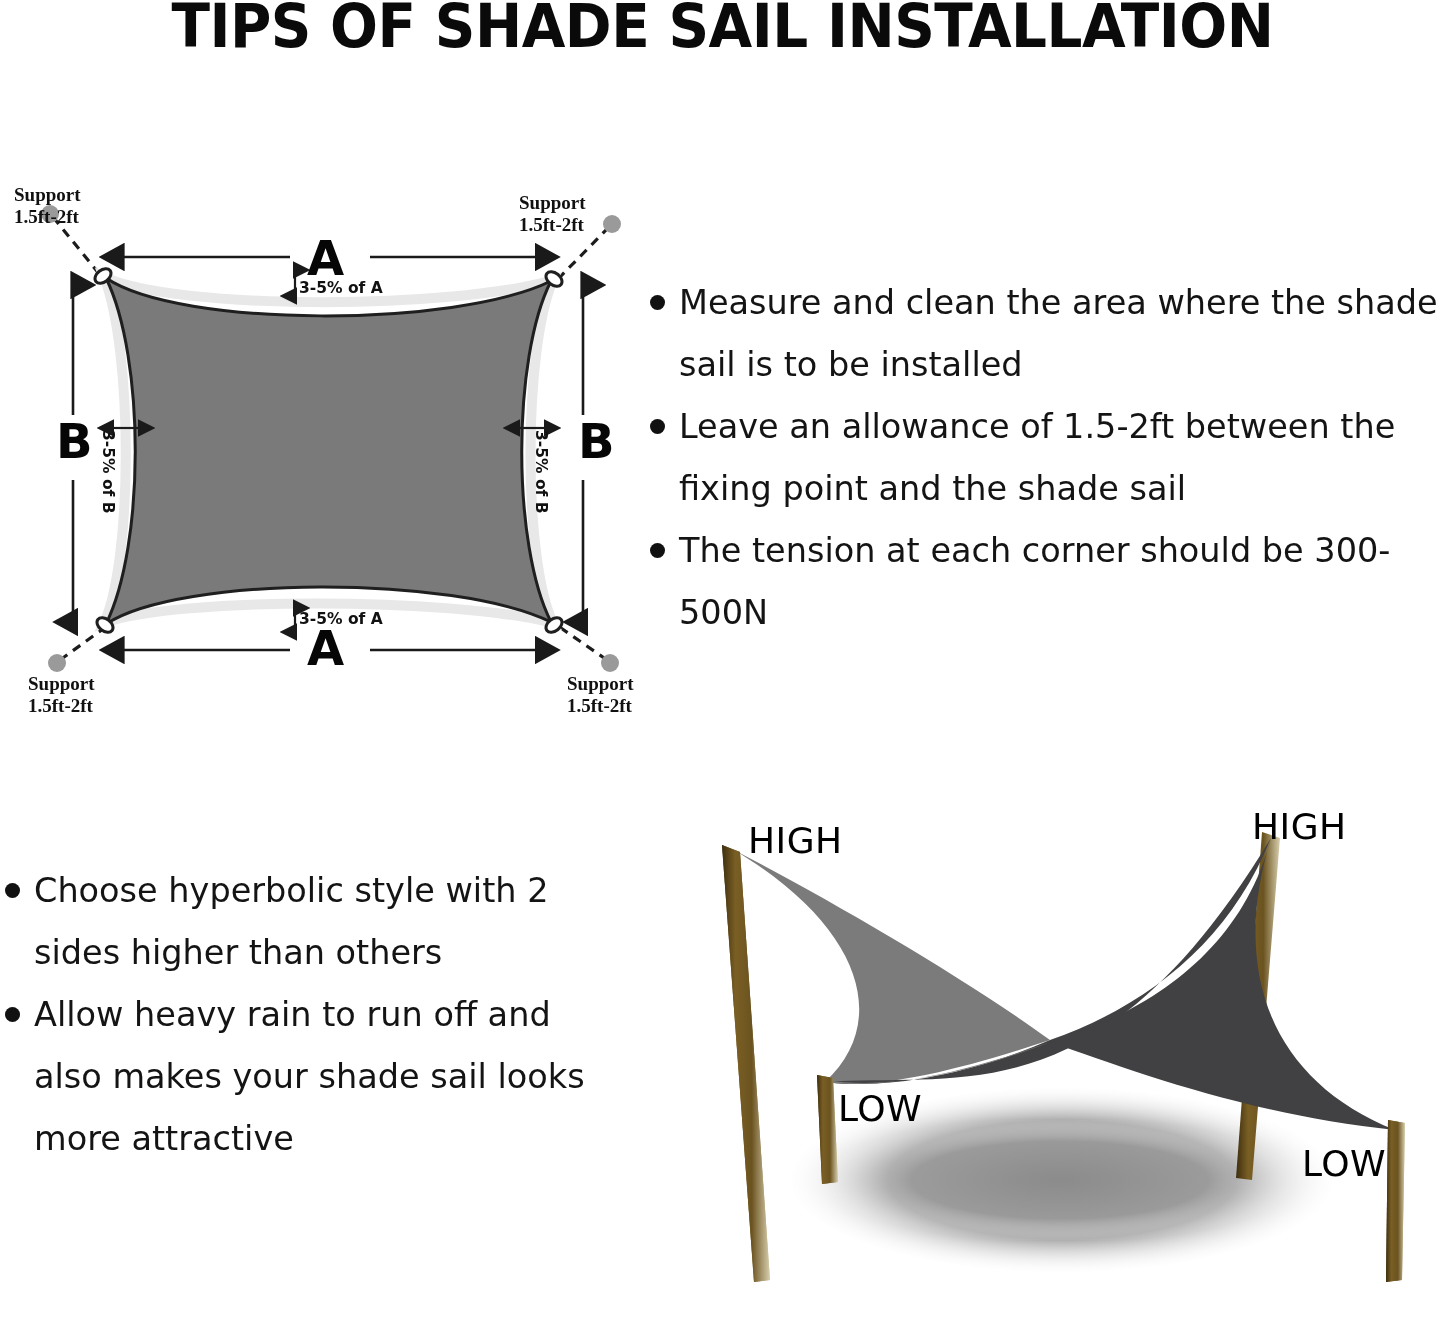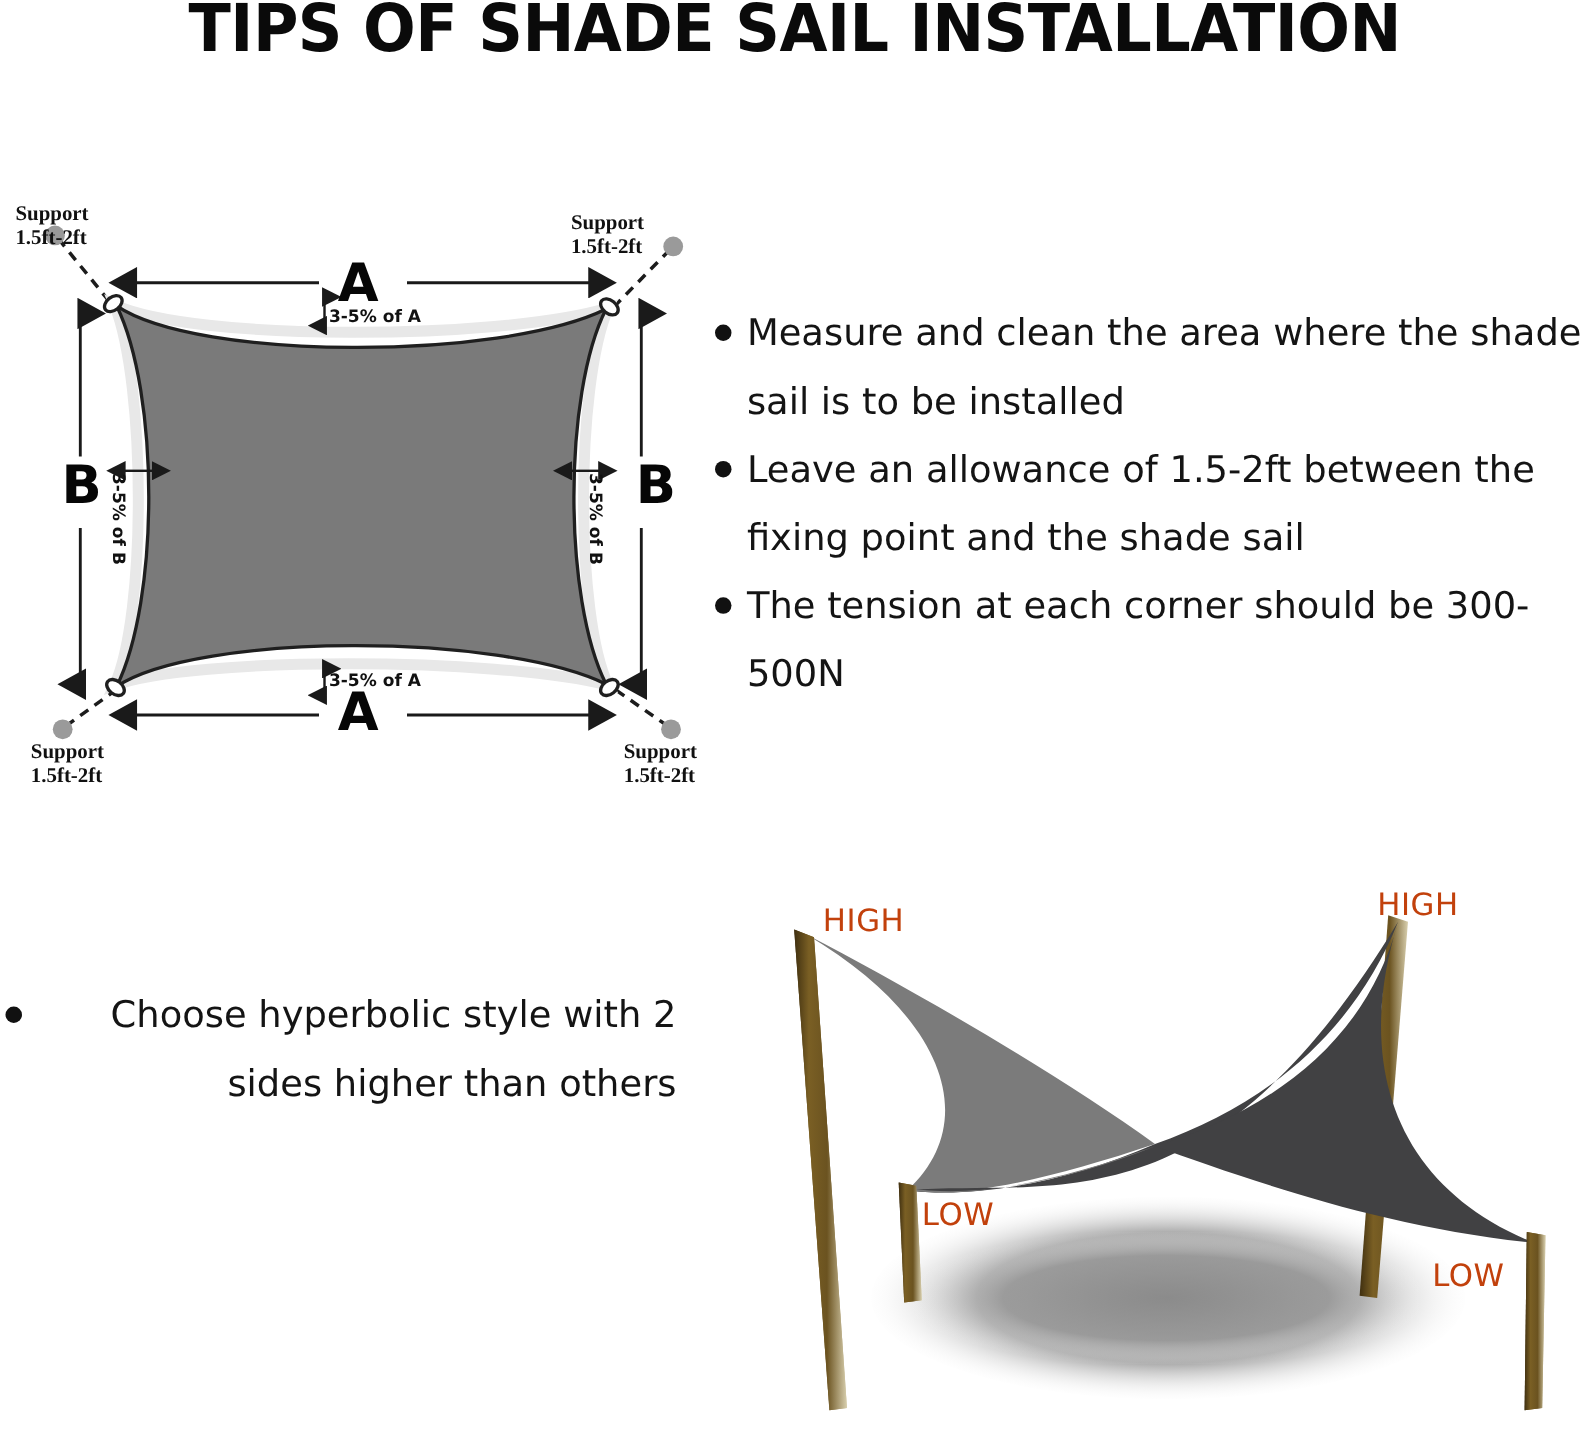--- a/index.html
+++ b/index.html
@@ -47,34 +47,34 @@
   }
 
   #bullets-top{
     left:650px;top:272px;width:800px;
   }
   #bullets-top .btext{font-size:33.5px;line-height:62px;}
   #bullets-top .bullet-row{margin-bottom:0px;}
   #bullets-top .dot{margin-top:23px;}
 
   #bullets-bottom{
-    left:5px;top:892px;width:610px;text-align:right;
+    left:5px;top:860px;width:610px;
   }
   #bullets-bottom .btext{font-size:33.5px;line-height:62px;}
   #bullets-bottom .dot{margin-top:23px;}
 
   
   .hyper-illus{position:absolute;left:630px;top:790px;width:815px;height:529px;}
   .hyper-illus svg{display:block;}
 
   .lbl-high-low{
     position:absolute;
-    color:#c2410c;
-    font-family:"DejaVu Sans","Liberation Sans",sans-serif;
-    font-size:28px;
+    color:#000000;
+    font-family:"DejaVu Sans","Liberation Sans",sans-serif;
+    font-size:36px;
     font-weight:400;
     letter-spacing:0.5px;
     white-space:nowrap;
   }
   #lbl-high-left{left:748px;top:820px;}
   #lbl-high-right{left:1252px;top:806px;}
   #lbl-low-left{left:838px;top:1088px;}
   #lbl-low-right{left:1302px;top:1143px;}
 
   
@@ -229,20 +229,24 @@
   <div class="bullet-row">
     <span class="dot"></span>
     <span class="btext">The tension at each corner should be 300-500N</span>
   </div>
 </div>
 
 <div class="bullets" id="bullets-bottom">
   <div class="bullet-row">
     <span class="dot"></span>
     <span class="btext">Choose hyperbolic style with 2 sides higher than others</span>
+  </div>
+  <div class="bullet-row">
+    <span class="dot"></span>
+    <span class="btext">Allow heavy rain to run off and also makes your shade sail looks more attractive</span>
   </div>
 </div>
 
 <div class="hyper-illus">
   <svg width="815" height="529" viewBox="0 0 815 529" xmlns="http://www.w3.org/2000/svg">
     <defs>
       <linearGradient id="woodGrad" x1="0" y1="0" x2="1" y2="0">
         <stop offset="0%" stop-color="#3f2f10"></stop>
         <stop offset="28%" stop-color="#7a5f24"></stop>
         <stop offset="62%" stop-color="#6b5320"></stop>

